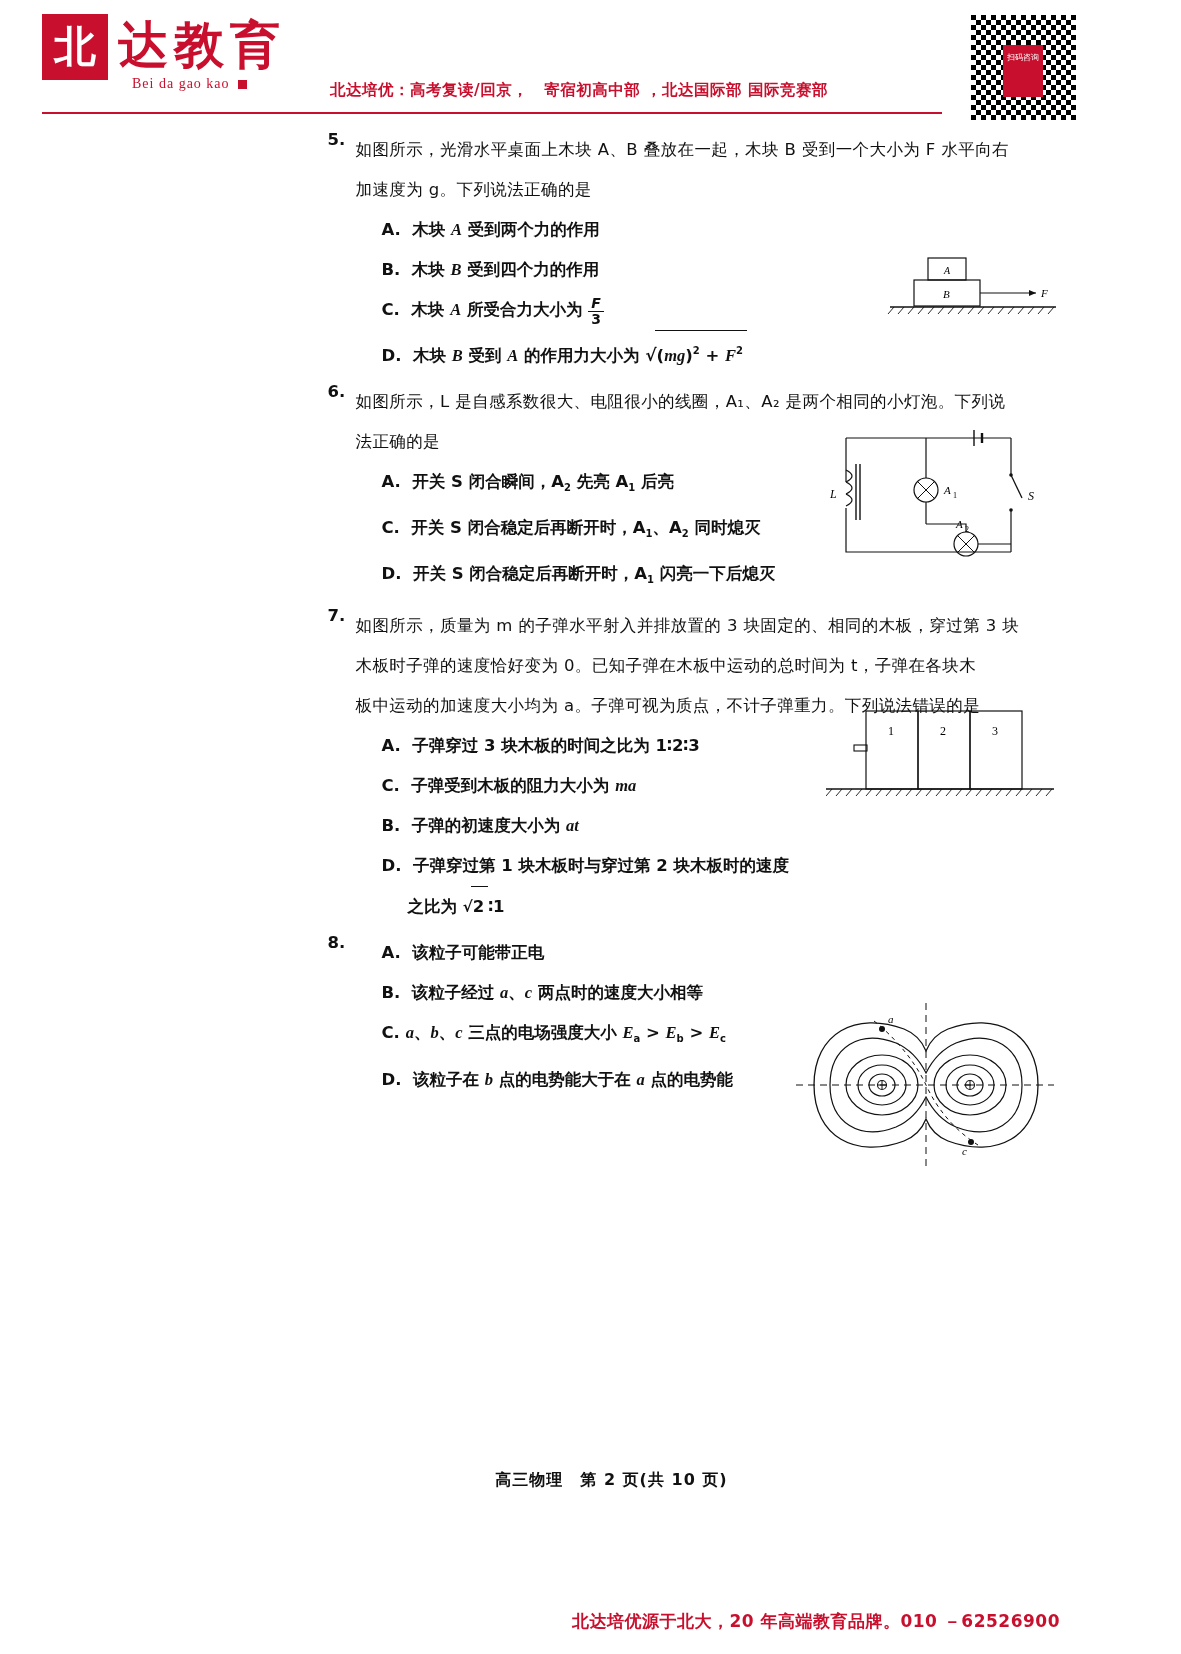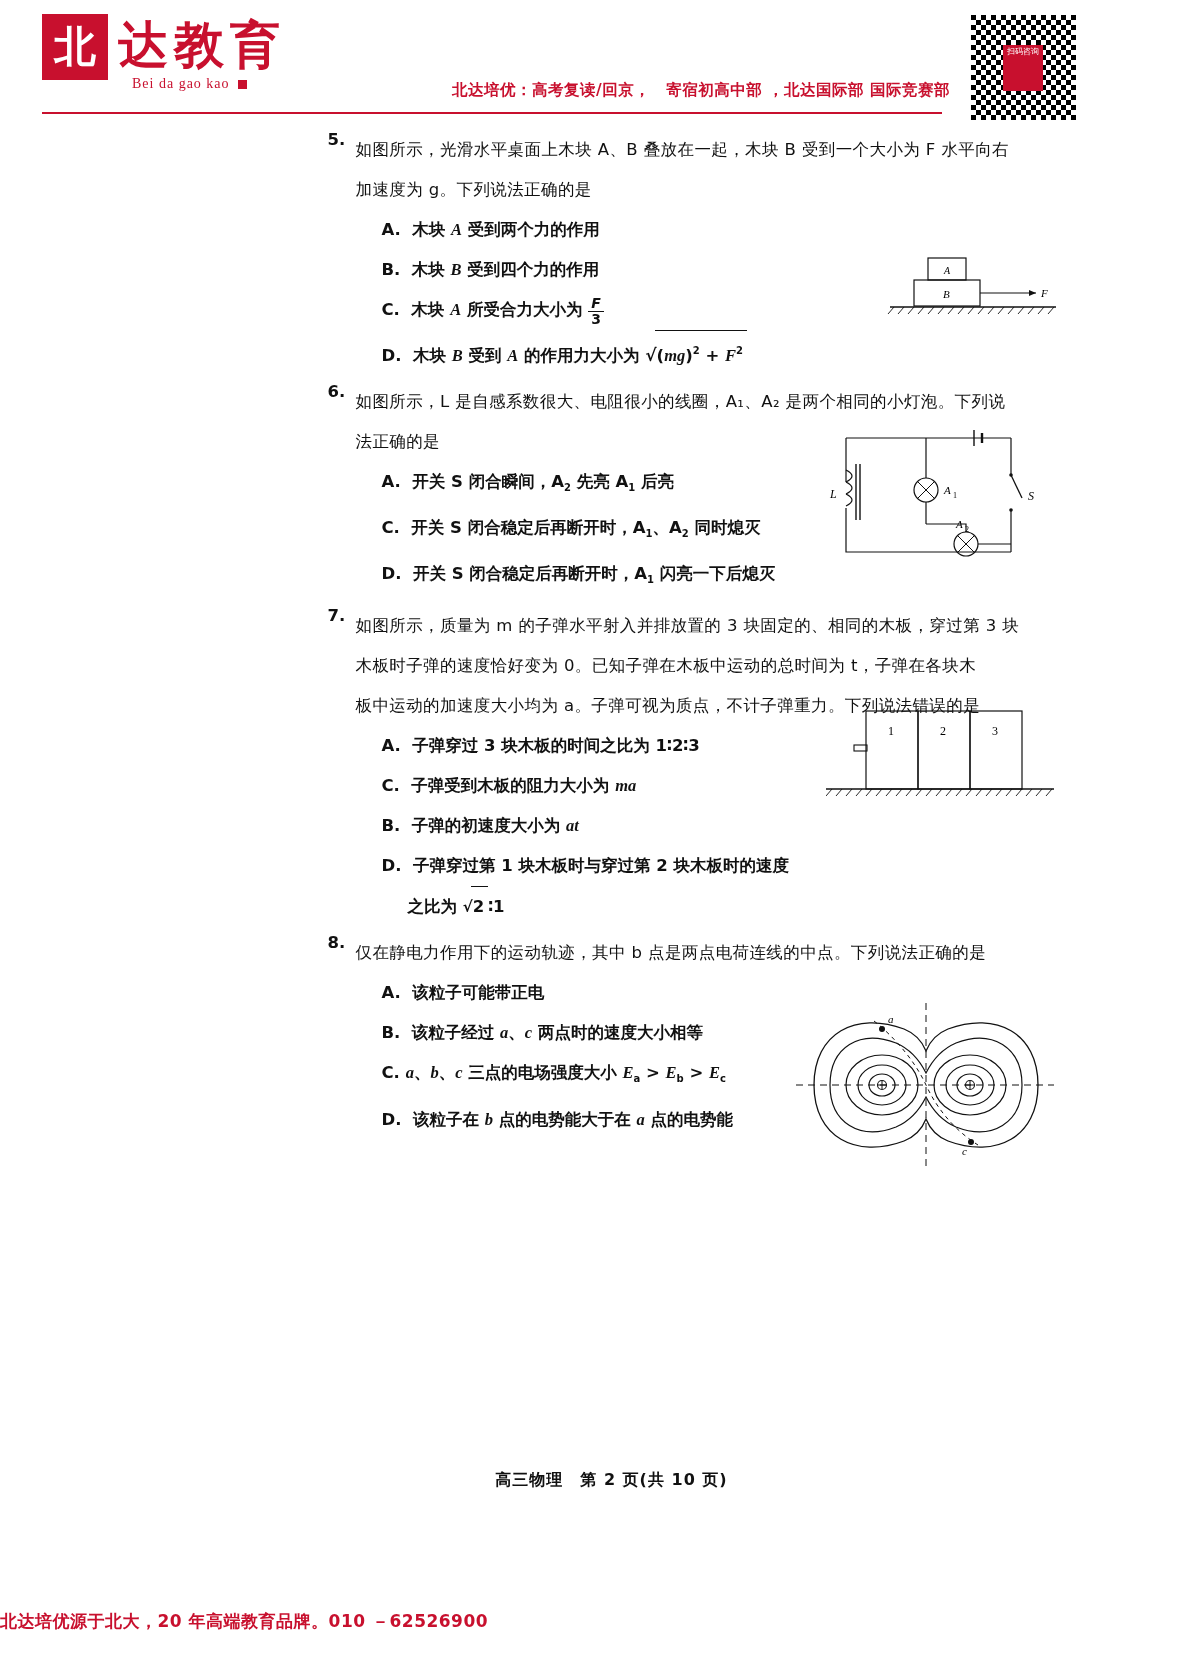--- a/index.html
+++ b/index.html
@@ -63,21 +63,20 @@
   .header-tagline {
     position: absolute;
     left: 330px; top: 80px;
     width: 620px;
     font-family: "DejaVu Sans", sans-serif;
     font-size: 15.5px;
     font-weight: bold;
     color: #c8102e;
     letter-spacing: 0.5px;
     white-space: nowrap;
-    text-align: right;
   }
   .header-rule {
     position: absolute;
     left: 42px; top: 112px;
     width: 900px;
     height: 2px;
     background: #c8102e;
   }
   .qr {
     position: absolute;
@@ -91,21 +90,21 @@
   }
   .qr-inner {
     position: absolute;
     left: 32px; top: 30px;
     width: 40px; height: 44px;
     background: #c8102e;
     color: #fff;
     font-size: 8px;
     line-height: 10px;
     text-align: center;
-    padding-top: 2px;
+    padding-top: 8px;
     font-family: "DejaVu Sans", sans-serif;
   }
 
   
   .page {
     position: absolute;
     left: 0; top: 130px;
     width: 1181px;
   }
   .content {
@@ -175,21 +174,21 @@
     font-family: "DejaVu Sans", sans-serif;
     font-weight: bold;
     font-size: 16px;
     letter-spacing: 1px;
     padding-left: 21px;
   }
   .footer-ad {
     position: absolute;
     left: 0; top: 1480px;
     width: 1060px;
-    text-align: left;
+    text-align: right;
     font-family: "DejaVu Sans", sans-serif;
     font-weight: bold;
     font-size: 17px;
     color: #c8102e;
     letter-spacing: 0.5px;
   }
 </style>
 </head>
 <body>
 
@@ -341,21 +340,20 @@
             <line x1="196" y1="88" x2="190" y2="95"></line>
         <line x1="206" y1="88" x2="200" y2="95"></line>
             <line x1="216" y1="88" x2="210" y2="95"></line>
         <line x1="226" y1="88" x2="220" y2="95"></line>
       </g>
     </svg>
   </div>
 
   <div class="q">
     <div class="q-num">8.</div>
-    <div class="q-line">仅在静电力作用下的运动轨迹，其中 b 点是两点电荷连线的中点。下列说法正确的是</div>
     <div class="opt">A.&nbsp; 该粒子可能带正电</div>
     <div class="opt">B.&nbsp; 该粒子经过 <i class="v">a</i>、<i class="v">c</i> 两点时的速度大小相等</div>
     <div class="opt">C. <i class="v">a</i>、<i class="v">b</i>、<i class="v">c</i> 三点的电场强度大小 <i class="v">E</i><sub class="s">a</sub> &gt; <i class="v">E</i><sub class="s">b</sub> &gt; <i class="v">E</i><sub class="s">c</sub></div>
     <div class="opt">D.&nbsp; 该粒子在 <i class="v">b</i> 点的电势能大于在 <i class="v">a</i> 点的电势能</div>
 
     <svg class="fig" style="left:440px; top:70px;" width="260" height="165" viewBox="0 0 260 165">
 
       <path d="M18,82 C18,30 60,8 108,26 C118,30 126,38 130,48 C134,38 142,30 152,26 C200,8 242,30 242,82
                C242,134 200,156 152,138 C142,134 134,126 130,116 C126,126 118,134 108,138 C60,156 18,134 18,82 Z" fill="none" stroke="#111" stroke-width="1.3"></path>
       <path d="M34,82 C34,44 64,26 100,40 C114,46 124,58 130,70 C136,58 146,46 160,40 C196,26 226,44 226,82

